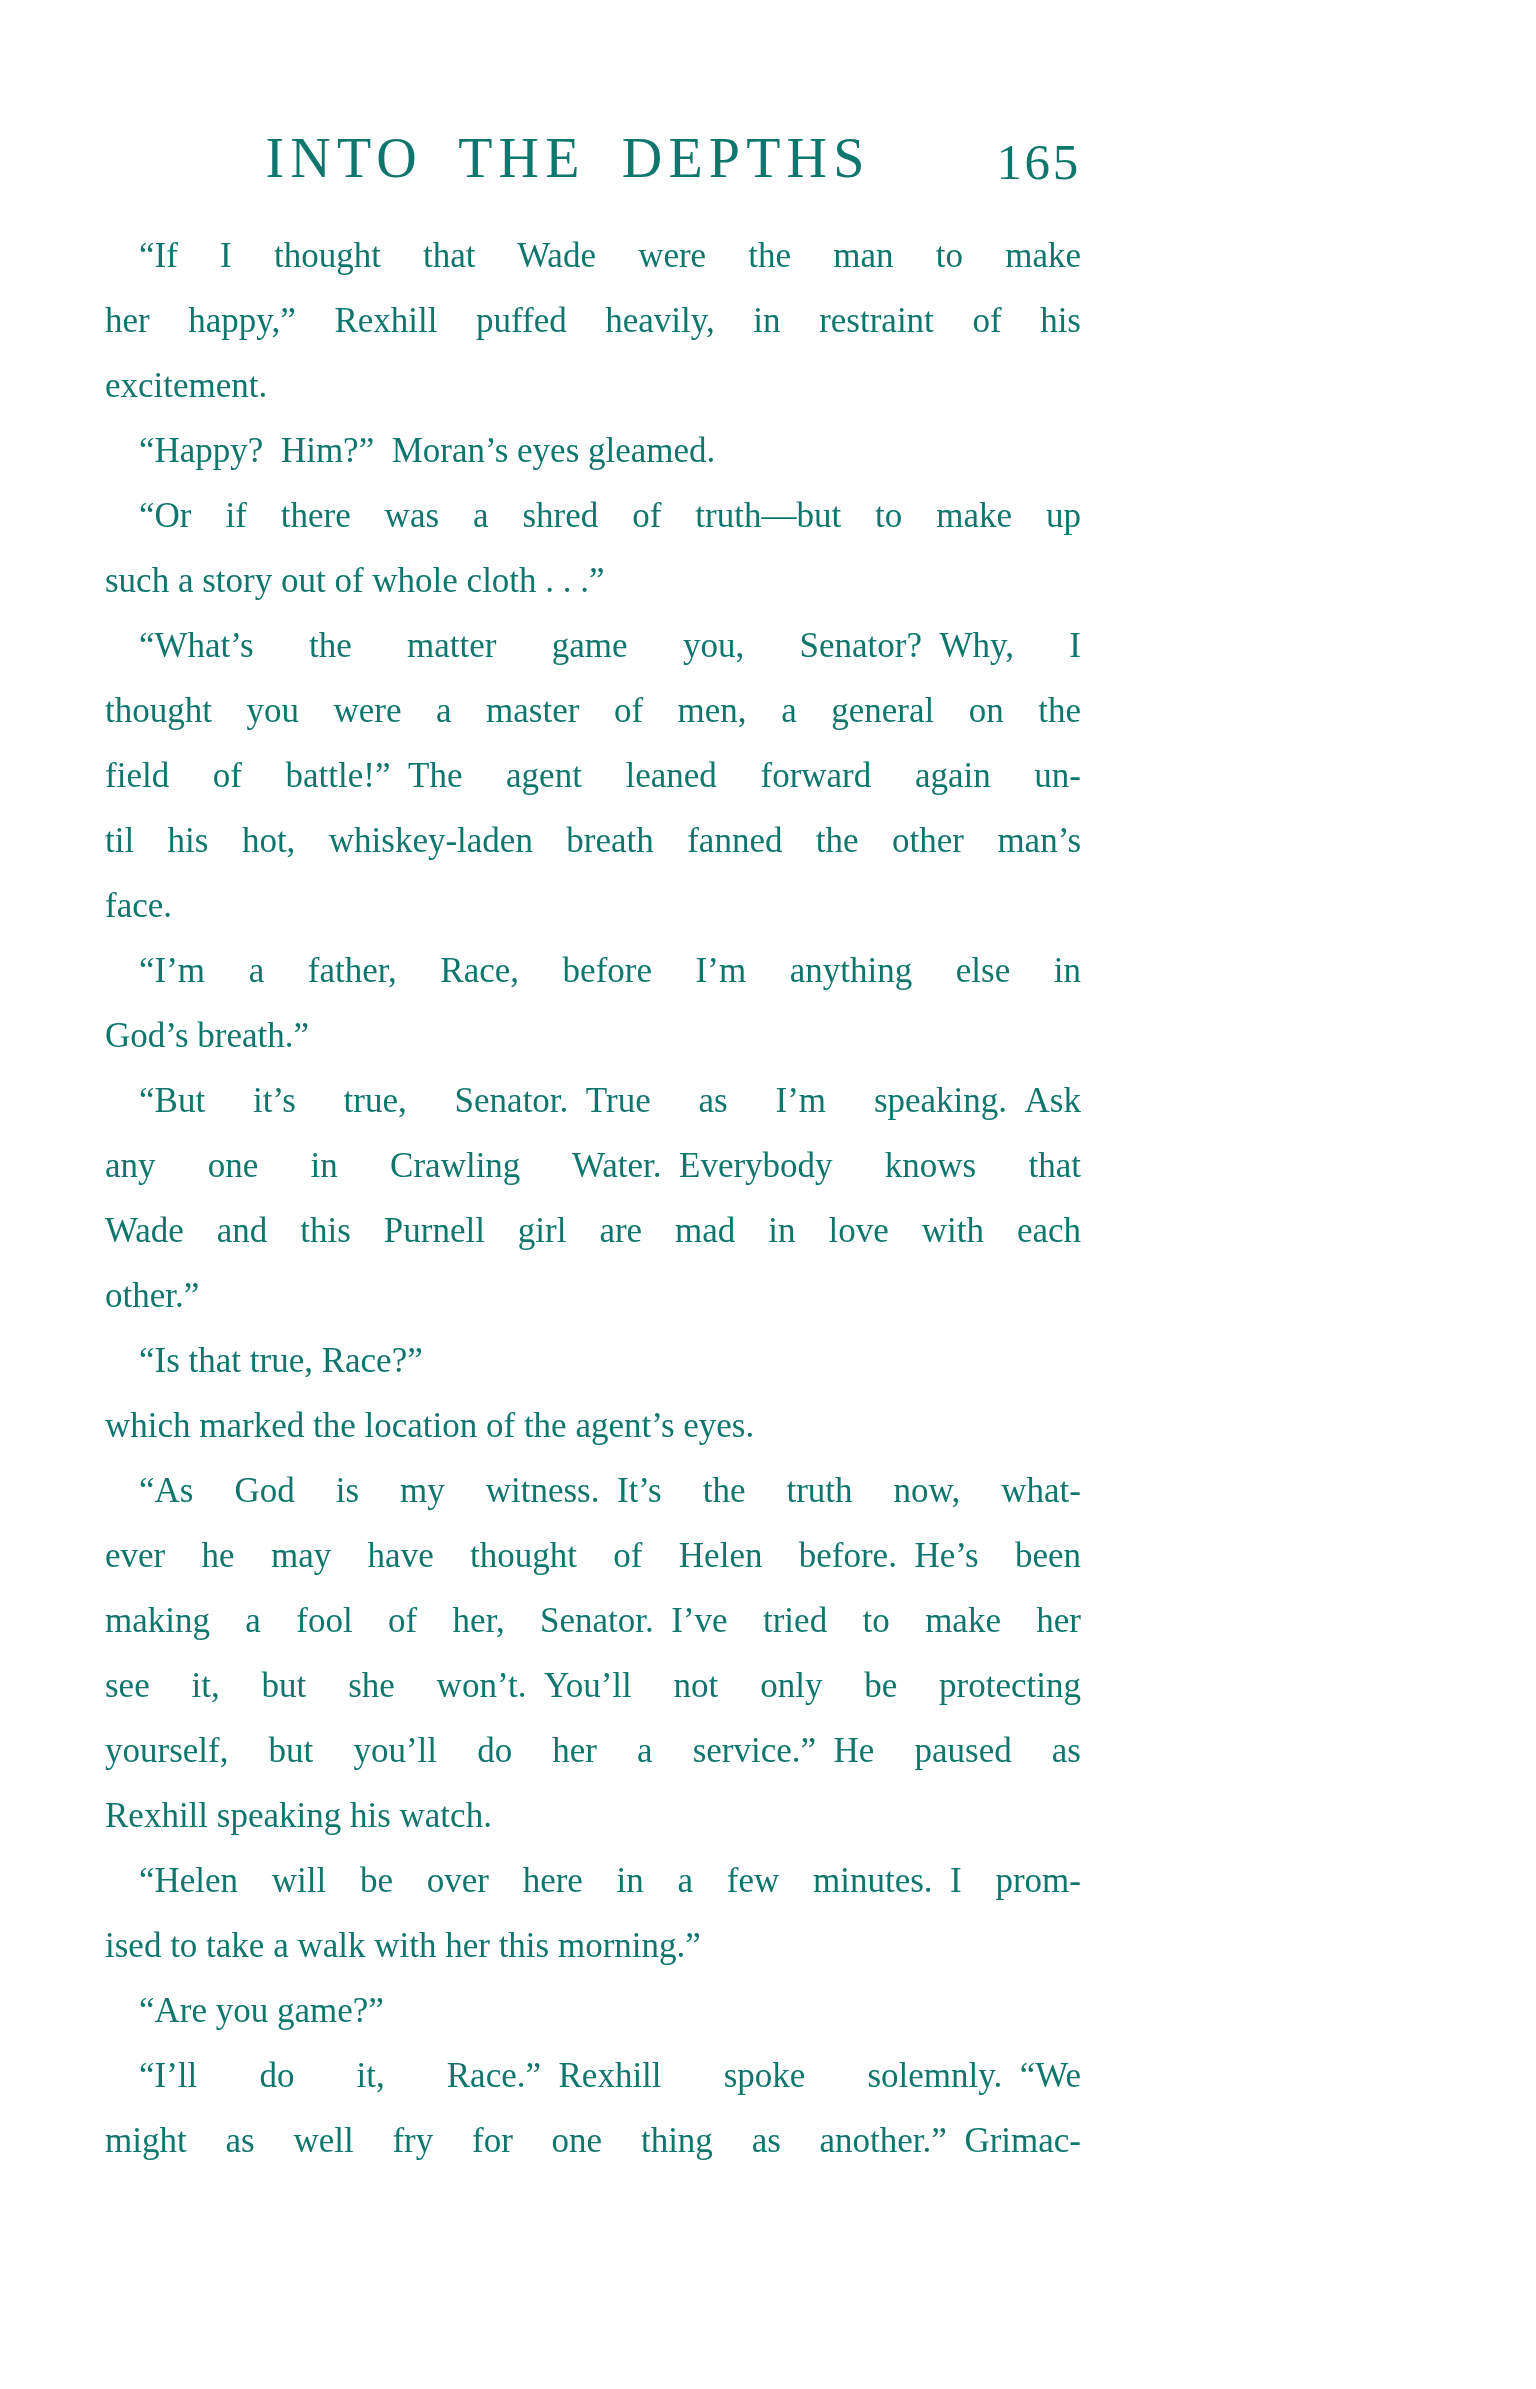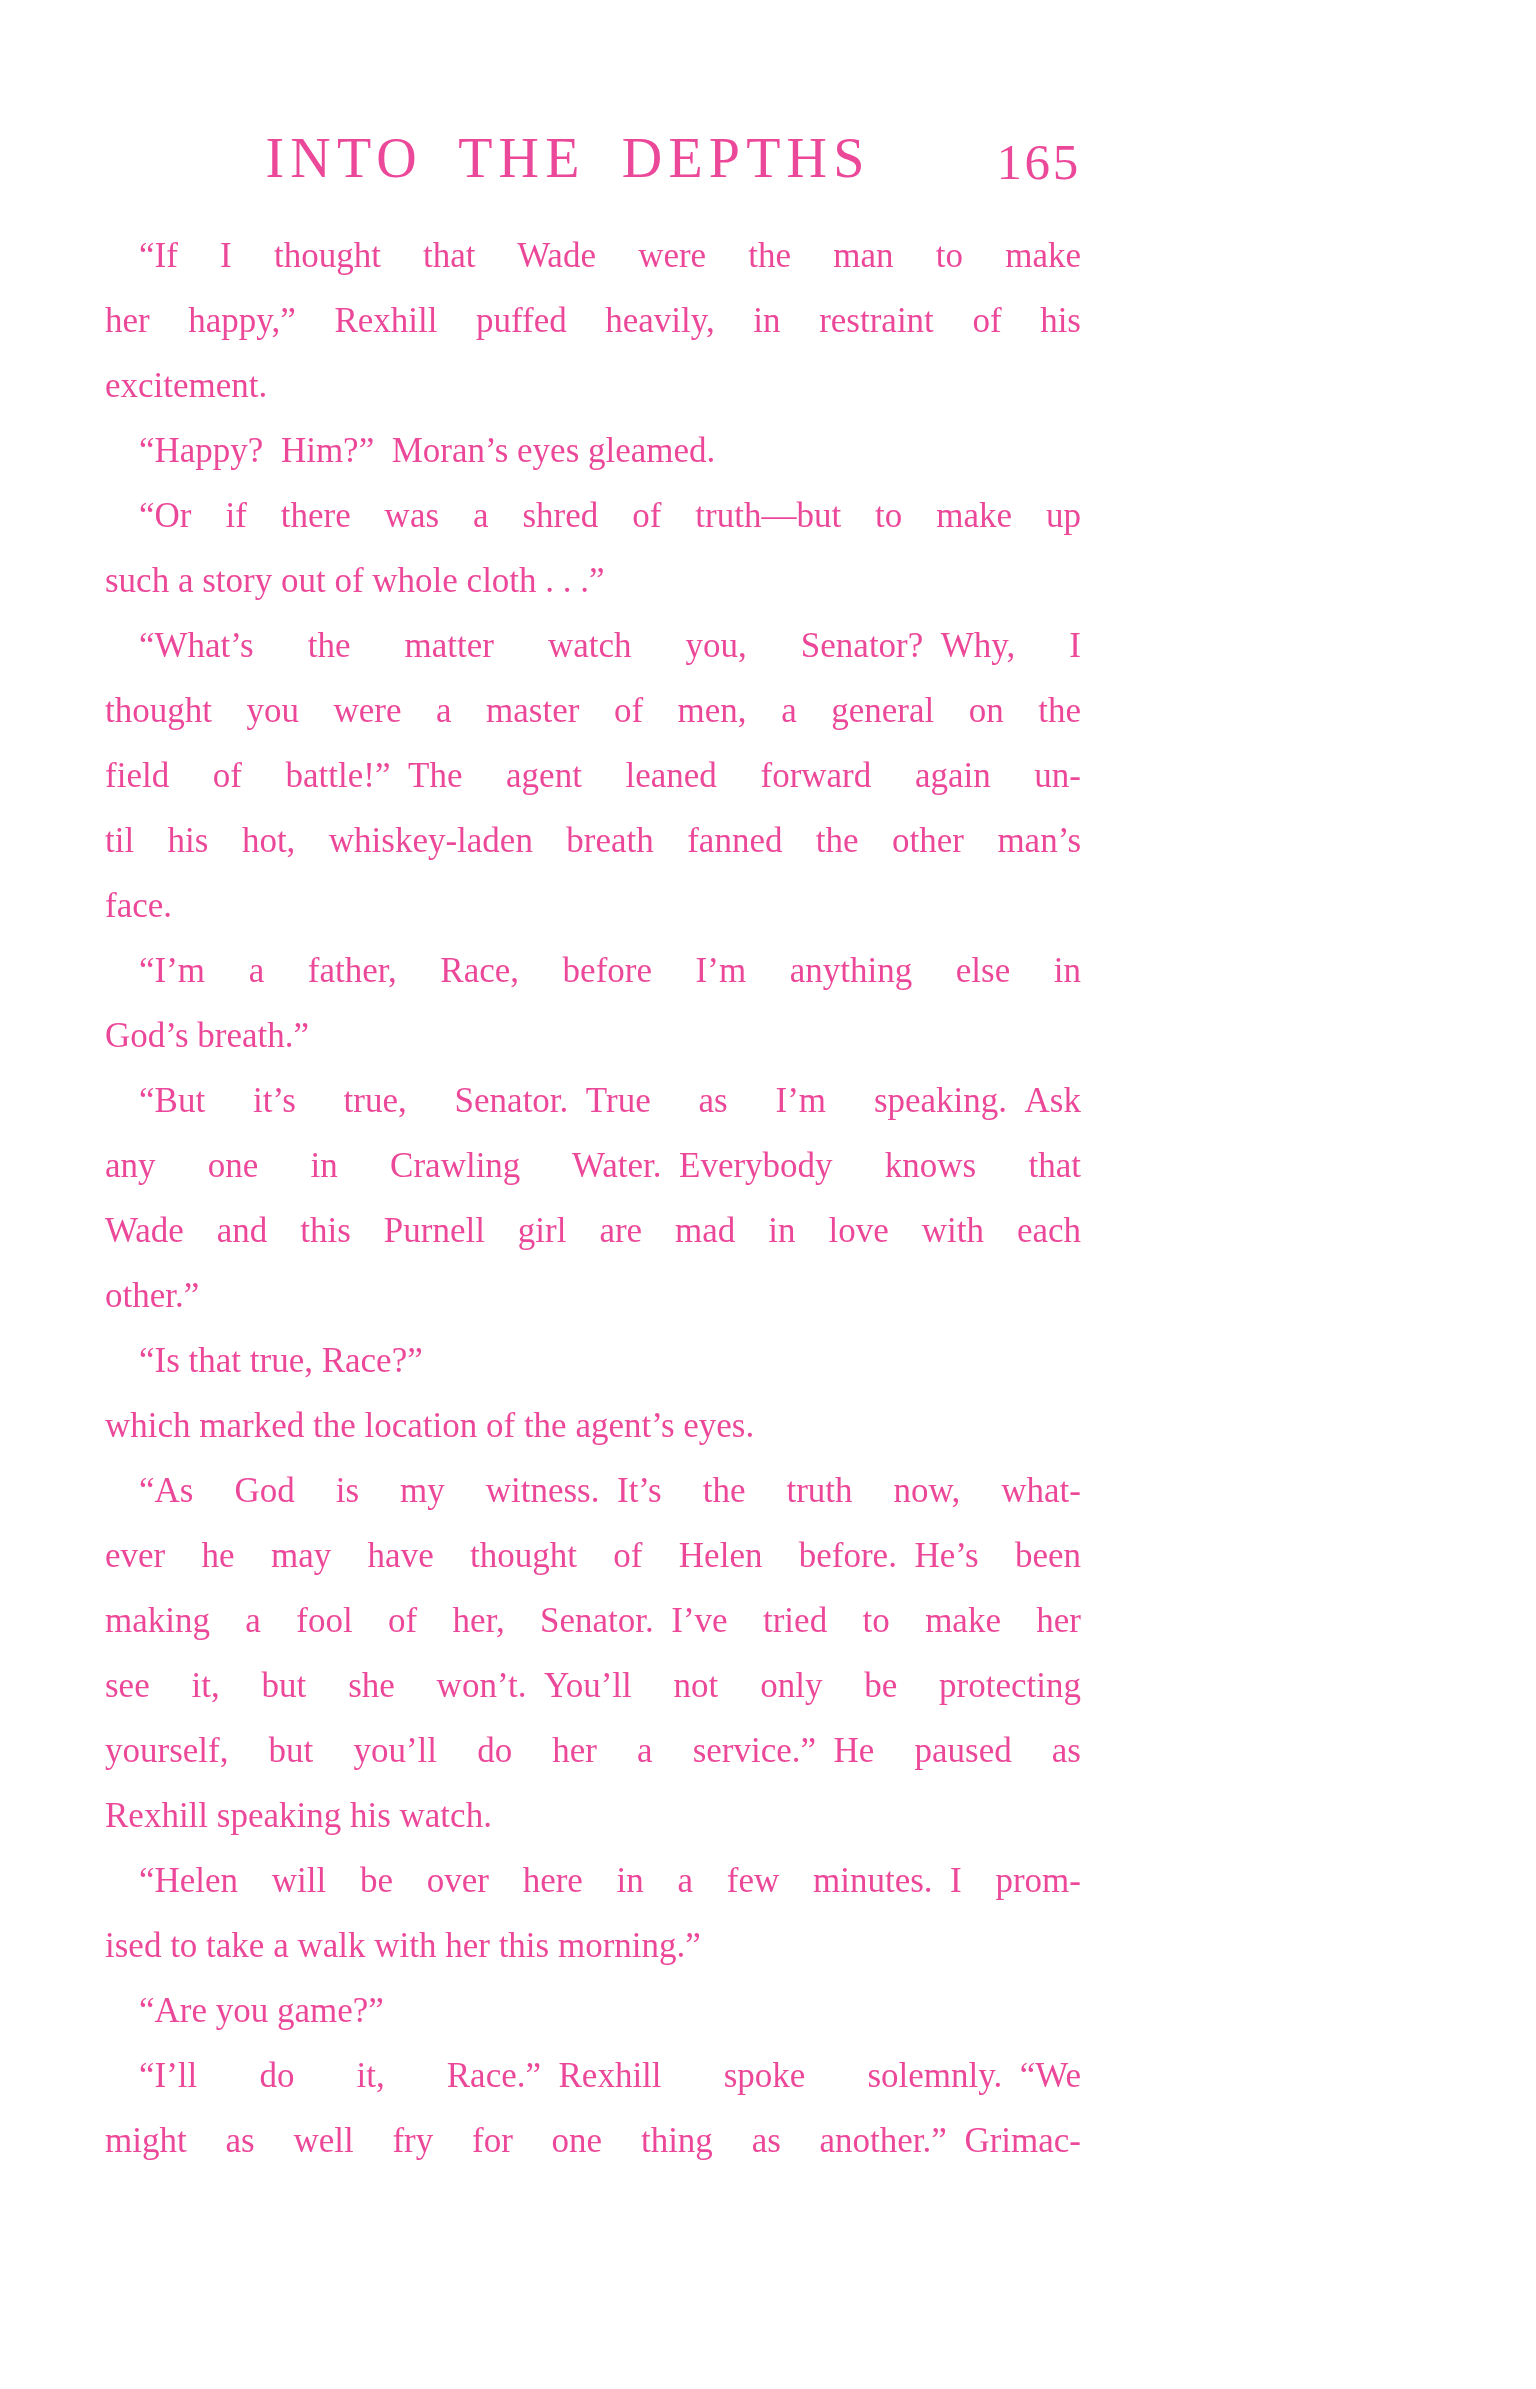--- a/index.html
+++ b/index.html
@@ -5,21 +5,21 @@
   html, body { margin: 0; padding: 0; }
   body {
     width: 1536px; height: 2389px;
     background: #ffffff;
     font-family: "Liberation Serif", "DejaVu Serif", serif;
   }
   .page {
     position: relative;
     width: 1536px; height: 2389px;
     background: #ffffff;
-    color: #ec4899;
+    color: #0f766e;
     overflow: hidden;
   }
   .running-head {
     position: absolute;
     left: 105px; top: 129px;
     width: 976px; height: 58px;
   }
   .head-title {
     position: absolute;
     left: -25px; right: 25px; top: 0;
@@ -62,21 +62,21 @@
     <span class="head-title">INTO THE DEPTHS</span>
     <span class="page-num">165</span>
   </div>
   <div class="text-block">
       <div class="line just first">“If I thought that Wade were the man to make</div>
       <div class="line just">her happy,” Rexhill puffed heavily, in restraint of his</div>
       <div class="line">excitement.</div>
       <div class="line first">“Happy? Him?” Moran’s eyes gleamed.</div>
       <div class="line just first">“Or if there was a shred of truth—but to make up</div>
       <div class="line">such a story out of whole cloth . . .”</div>
-      <div class="line just first">“What’s the matter watch you, Senator? Why, I</div>
+      <div class="line just first">“What’s the matter game you, Senator? Why, I</div>
       <div class="line just">thought you were a master of men, a general on the</div>
       <div class="line just">field of battle!” The agent leaned forward again un-</div>
       <div class="line just">til his hot, whiskey-laden breath fanned the other man’s</div>
       <div class="line">face.</div>
       <div class="line just first">“I’m a father, Race, before I’m anything else in</div>
       <div class="line">God’s breath.”</div>
       <div class="line just first">“But it’s true, Senator. True as I’m speaking. Ask</div>
       <div class="line just">any one in Crawling Water. Everybody knows that</div>
       <div class="line just">Wade and this Purnell girl are mad in love with each</div>
       <div class="line">other.”</div>

